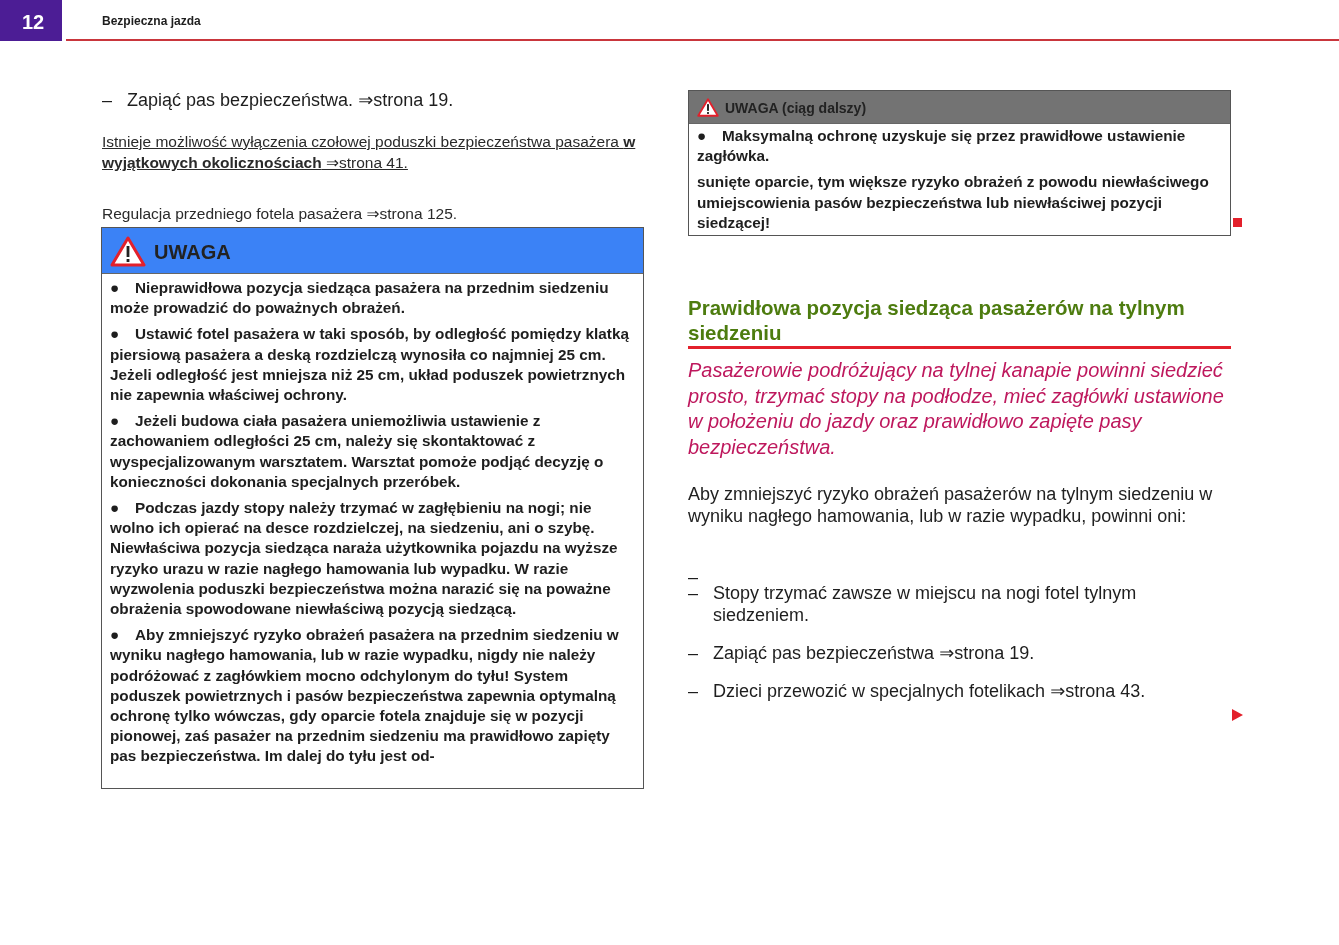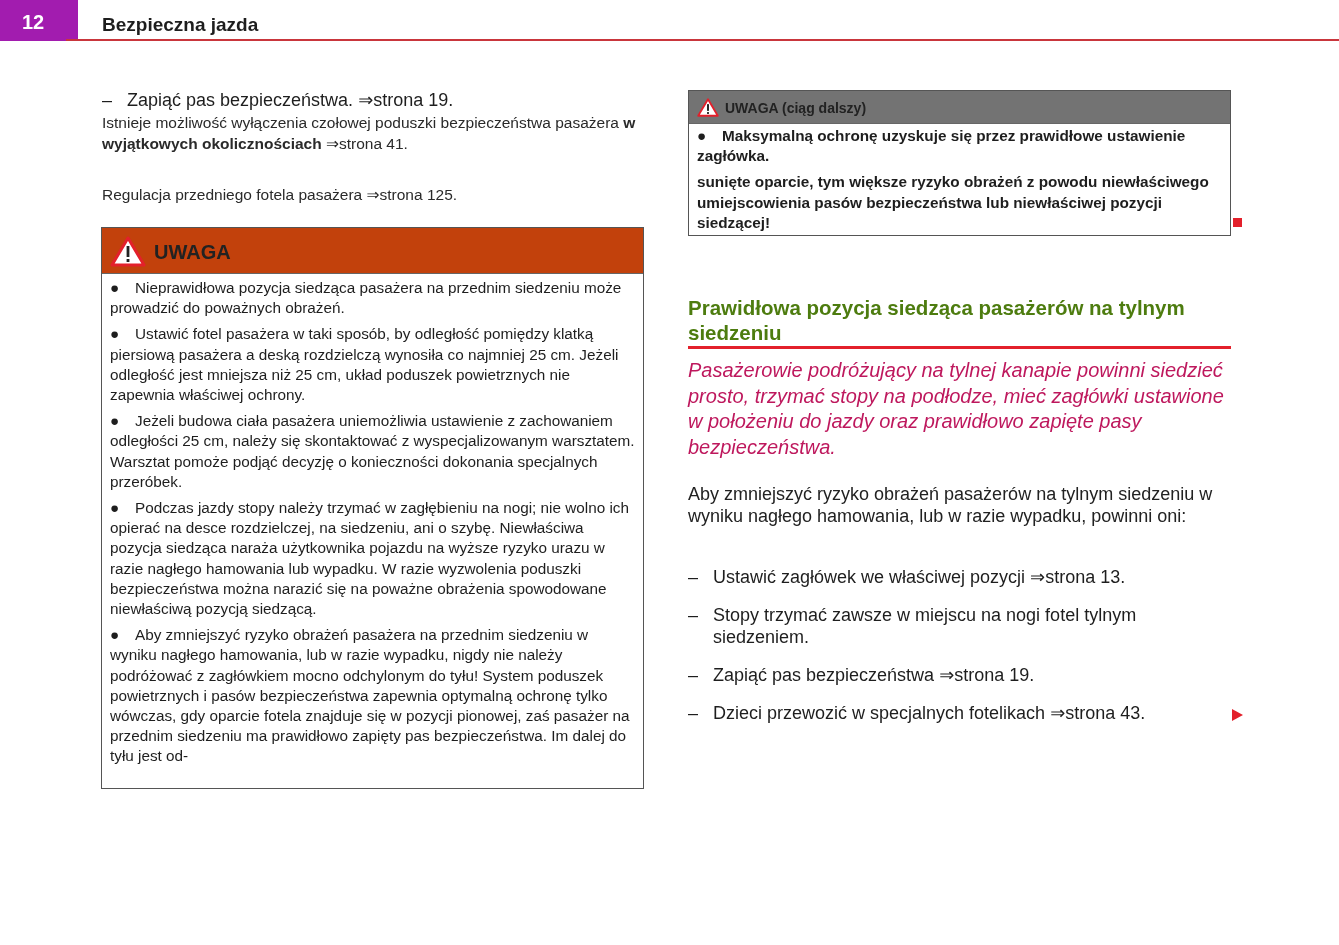--- a/index.html
+++ b/index.html
@@ -1,36 +1,36 @@
 <!DOCTYPE html>
 <html><head>
 <meta charset="utf-8">
 <style>
   * { box-sizing: border-box; margin: 0; padding: 0; }
   html, body { width: 1339px; height: 945px; background: #ffffff; overflow: hidden; }
   body { position: relative; font-family: "Liberation Sans", sans-serif; color: #1e1e1e; }
 
   
-  .page-num-box { position: absolute; left: 0; top: 0; width: 78px; height: 41px; background: #a21caf; }
+  .page-num-box { position: absolute; left: 0; top: 0; width: 62px; height: 41px; background: #4c1d95; }
   .page-num { position: absolute; left: 0; top: 11px; width: 66px; text-align: center; color: #ffffff; font-weight: bold; font-size: 20px; }
-  .header-title { position: absolute; left: 102px; top: 14px; font-size: 19px; font-weight: bold; color: #1e1e1e; }
+  .header-title { position: absolute; left: 102px; top: 14px; font-size: 12px; font-weight: bold; color: #1e1e1e; }
   .header-rule { position: absolute; left: 66px; right: 0; top: 39px; height: 2px; background: #c9363c; }
 
   
   .left-col { position: absolute; left: 102px; top: 88px; width: 545px; }
   .dash-item { position: relative; padding-left: 25px; font-size: 18px; line-height: 24px; }
   .dash-item .dash { position: absolute; left: 0; top: 0; }
   .para { font-size: 15.5px; line-height: 21px; color: #2a2a2a; }
   .para b { font-weight: bold; }
 
   .warn-box { position: absolute; left: 101px; top: 227px; width: 543px; height: 562px; border: 1.3px solid #555; }
-  .warn-head { height: 46px; background: #c2410c; border-bottom: 1.3px solid #666; position: relative; }
+  .warn-head { height: 46px; background: #3b82f6; border-bottom: 1.3px solid #666; position: relative; }
   .warn-head .tri { position: absolute; left: 8px; top: 8px; width: 36px; height: 31px; }
   .warn-head .title { position: absolute; left: 52px; top: 13px; font-size: 20px; font-weight: bold; color: #222; }
-  .warn-body { padding: 4px 6px 0 8px; font-size: 15.3px; font-weight: normal; line-height: 20.2px; color: #1e1e1e; }
+  .warn-body { padding: 4px 6px 0 8px; font-size: 15.3px; font-weight: bold; line-height: 20.2px; color: #1e1e1e; }
   .warn-body p { margin-bottom: 6px; }
   .bullet { display: inline-block; width: 25px; }
 
   
   .warn-box2 { position: absolute; left: 688px; top: 90px; width: 543px; height: 146px; border: 1.3px solid #555; }
   .warn-head2 { height: 33px; background: #737373; border-bottom: 1.3px solid #666; position: relative; }
   .warn-head2 .tri { position: absolute; left: 8px; top: 7px; width: 22px; height: 19px; }
   .warn-head2 .title { position: absolute; left: 36px; top: 9px; font-size: 14px; font-weight: bold; color: #222; }
   .warn-body2 { padding: 2px 6px 0 8px; font-size: 15.3px; font-weight: bold; line-height: 20.2px; color: #1e1e1e; }
   .warn-body2 p { margin-bottom: 6px; }
@@ -54,21 +54,21 @@
   <div class="page-num">12</div>
 </div>
 <div class="header-title">Bezpieczna jazda</div>
 <div class="header-rule"></div>
 
 <div class="left-col">
   <div class="dash-item">
     <span class="dash">–</span>
     <span>Zapiąć pas bezpieczeństwa. ⇒strona 19.</span>
   </div>
-  <p class="para" style="width:540px;">
+  <p class="para" style="margin-top:19px; width:540px;text-decoration:underline;">
     <span>Istnieje możliwość wyłączenia czołowej poduszki bezpieczeństwa pasażera </span><b>w wyjątkowych okolicznościach</b><span> ⇒strona 41.</span>
   </p>
   <p class="para" style="margin-top:30px;">Regulacja przedniego fotela pasażera ⇒strona 125.</p>
 </div>
 
 <div class="warn-box">
   <div class="warn-head">
     <svg class="tri" viewBox="0 0 36 31">
       <path d="M18 2 L34 29 L2 29 Z" fill="#ffffff" stroke="#e3202b" stroke-width="3" stroke-linejoin="round"></path>
       <rect x="16.6" y="10" width="2.8" height="11" fill="#222"></rect>
@@ -103,21 +103,20 @@
 
 <div class="section-title">Prawidłowa pozycja siedząca pasażerów na tylnym siedzeniu</div>
 <div class="section-rule"></div>
 
 <p class="intro">Pasażerowie podróżujący na tylnej kanapie powinni siedzieć prosto, trzymać stopy na podłodze, mieć zagłówki ustawione w położeniu do jazdy oraz prawidłowo zapięte pasy bezpieczeństwa.</p>
 <p class="body-para">Aby zmniejszyć ryzyko obrażeń pasażerów na tylnym siedzeniu w wyniku nagłego hamowania, lub w razie wypadku, powinni oni:</p>
 
 <div class="rlist">
   <div class="dash-item">
     <span class="dash">–</span>
-    <span>Ustawić zagłówek we właściwej pozycji ⇒strona 13.</span>
   </div>
   <div class="dash-item">
     <span class="dash">–</span>
     <span style="display:block; width:505px;">Stopy trzymać zawsze w miejscu na nogi fotel tylnym siedzeniem.</span>
   </div>
   <div class="dash-item">
     <span class="dash">–</span>
     <span>Zapiąć pas bezpieczeństwa ⇒strona 19.</span>
   </div>
   <div class="dash-item">

